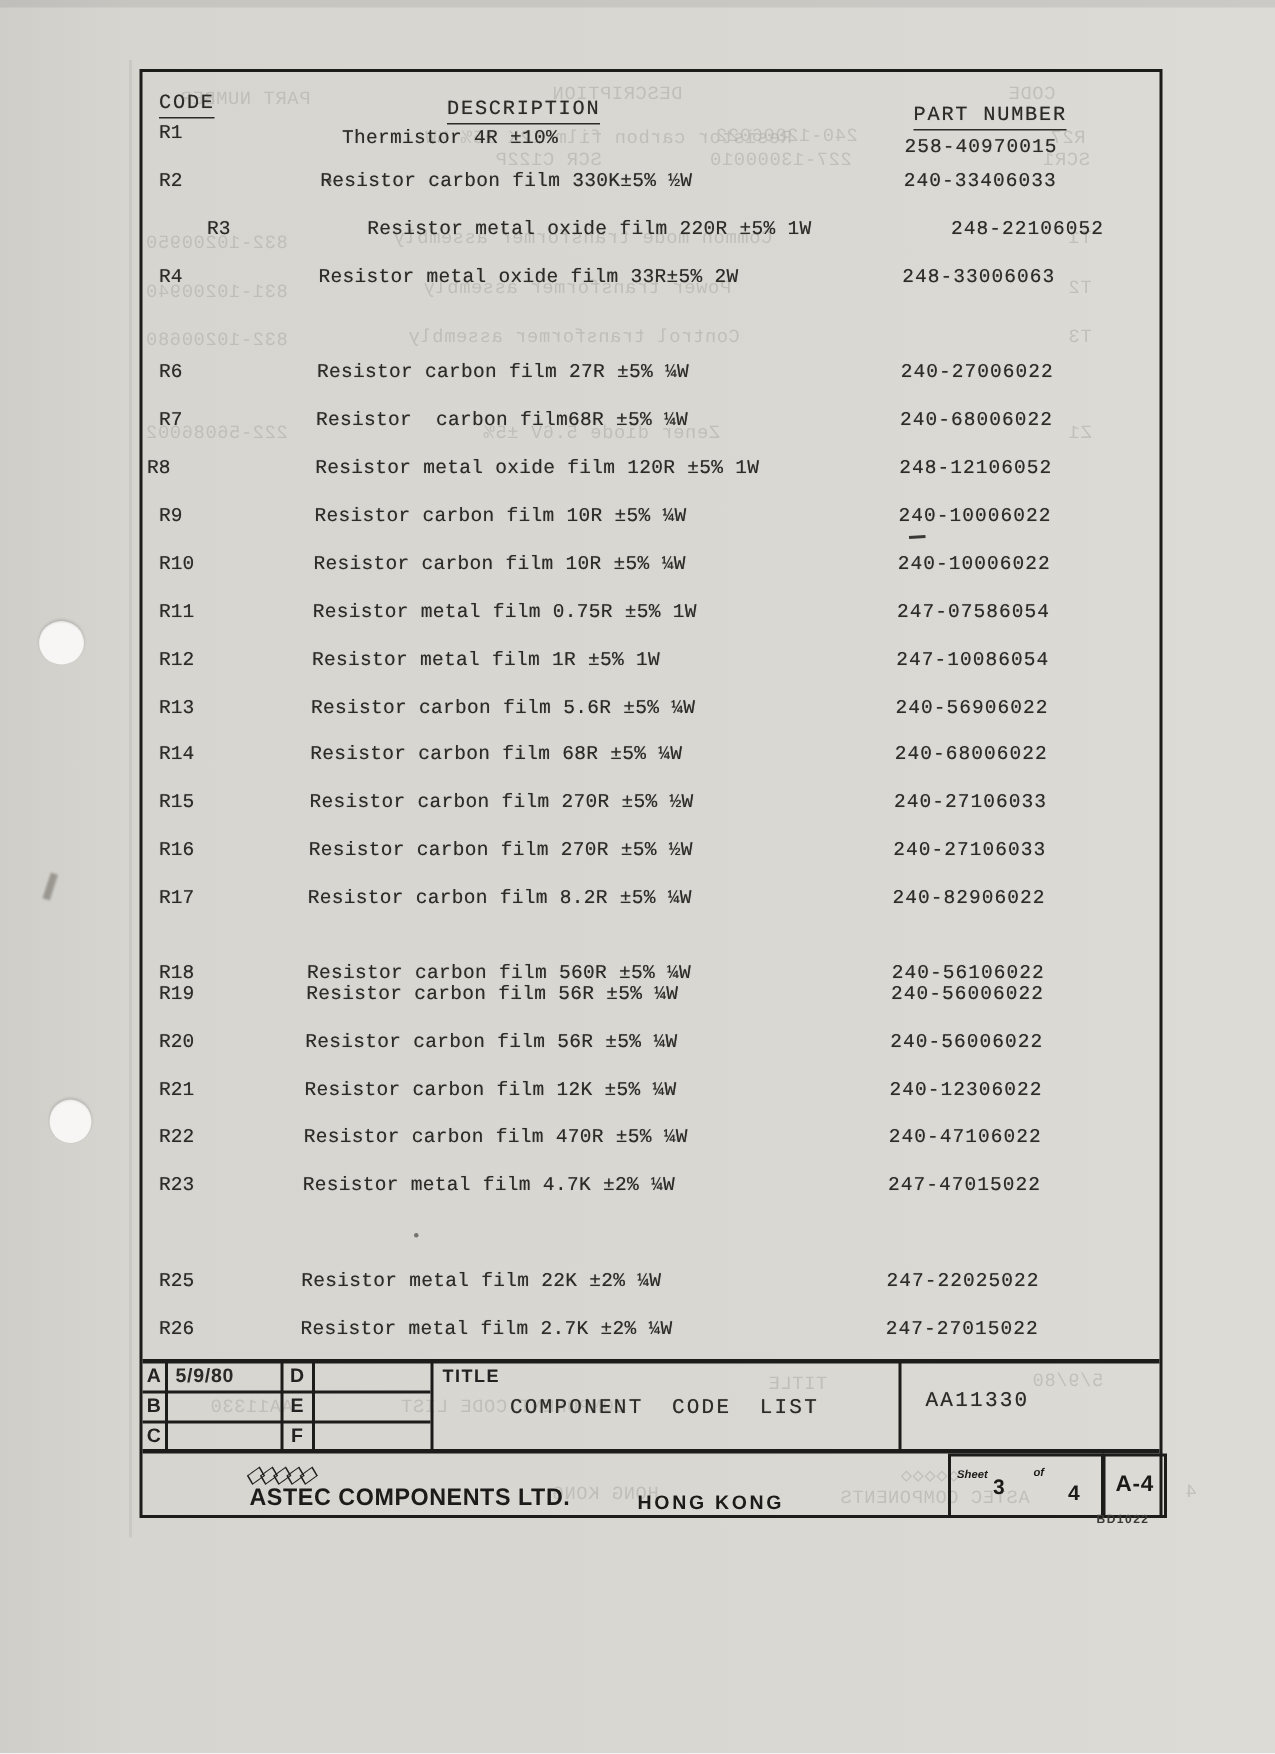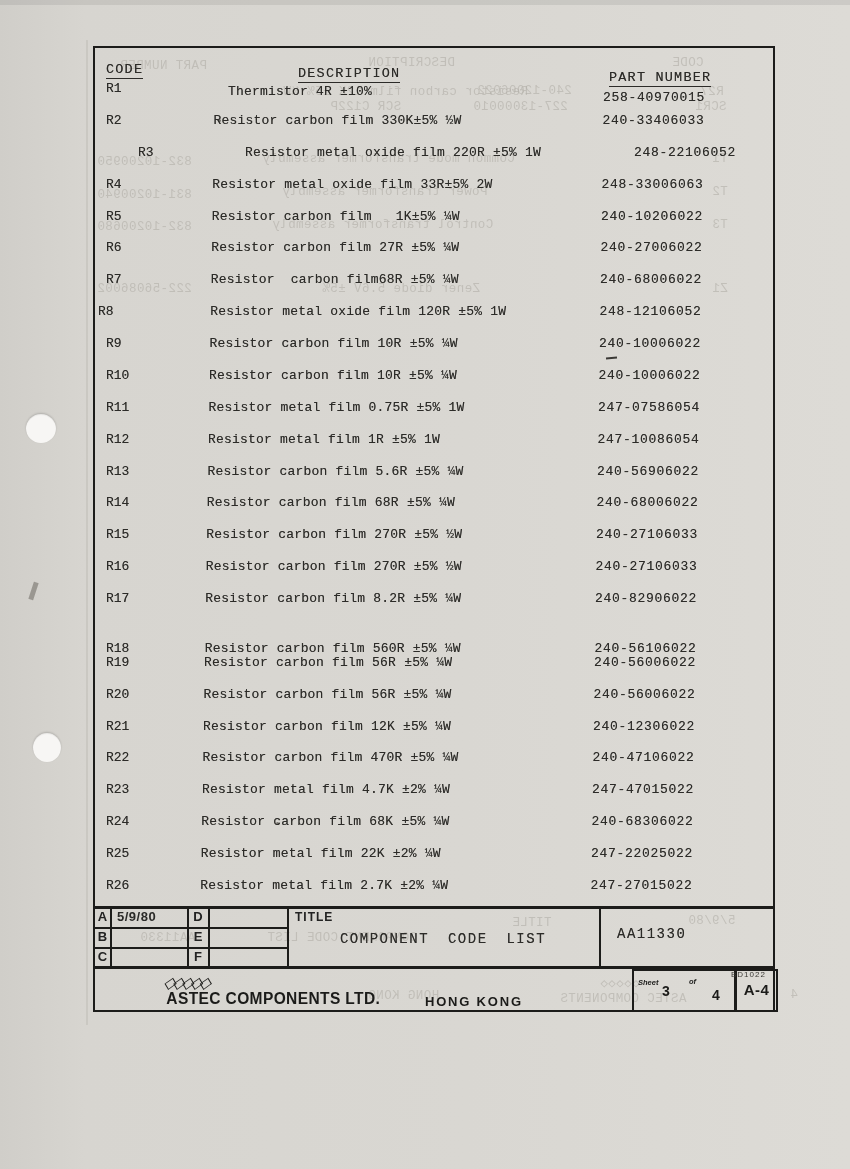--- a/index.html
+++ b/index.html
@@ -62,22 +62,22 @@
   .sheet-box{left:537px;top:921px;width:104px;height:43px;}
   .size-box{left:640px;top:921px;width:43px;height:43px;
       font-family:"Liberation Sans","DejaVu Sans",sans-serif;font-weight:700;
       font-size:15px;color:#1b1b19;text-align:center;line-height:38px;letter-spacing:.5px;}
   .sheet-lbl{position:absolute;left:4px;top:7px;font-family:"Liberation Sans",sans-serif;
       font-weight:700;font-size:7.5px;color:#1b1b19;font-style:italic;}
   .sheet-num{position:absolute;font-family:"Liberation Sans",sans-serif;font-weight:700;
       font-size:14px;color:#1b1b19;}
   .of-lbl{position:absolute;left:55px;top:6px;font-family:"Liberation Sans",sans-serif;
       font-weight:700;font-style:italic;font-size:7.5px;color:#1b1b19;}
-  .print-code{position:absolute;left:731px;top:970px;z-index:2;
-      font-family:"Liberation Sans",sans-serif;font-weight:400;font-size:8px;
+  .print-code{position:absolute;left:731px;top:1008px;z-index:2;
+      font-family:"Liberation Sans",sans-serif;font-weight:700;font-size:8px;
       letter-spacing:1px;color:#3a3935;}
   .tick{position:absolute;left:511px;top:309px;width:11px;height:2px;
       background:#3a3935;transform:rotate(-4deg);}
 </style>
 </head>
 <body>
 
 <div class="page">
   <div class="top-shade"></div>
   <div class="crease"></div>
@@ -140,25 +140,20 @@
         <div class="row" style="top: 96.76px; margin-left: 32px;">
           <span class="cell code" style="left: 11px;">R3</span>
           <span class="cell desc" style="left: 117.9px;">Resistor metal oxide film 220R ±5% 1W</span>
           <span class="cell part" style="left: 507px;">248-22106052</span>
         </div>
         <div class="row" style="top: 128.64px;">
           <span class="cell code" style="left: 11px;">R4</span>
           <span class="cell desc" style="left: 117.35px;">Resistor metal oxide film 33R±5% 2W</span>
           <span class="cell part" style="left: 506.5px;">248-33006063</span>
         </div>
-        <div class="row" style="top: 160.52px;">
-          <span class="cell code" style="left: 11px;">R5</span>
-          <span class="cell desc" style="left: 116.8px;">Resistor carbon film   1K±5% ¼W</span>
-          <span class="cell part" style="left: 506px;">240-10206022</span>
-        </div>
         <div class="row" style="top: 192.4px;">
           <span class="cell code" style="left: 11px;">R6</span>
           <span class="cell desc" style="left: 116.25px;">Resistor carbon film 27R ±5% ¼W</span>
           <span class="cell part" style="left: 505.5px;">240-27006022</span>
         </div>
         <div class="row" style="top: 224.28px;">
           <span class="cell code" style="left: 11px;">R7</span>
           <span class="cell desc" style="left: 115.7px;">Resistor  carbon film68R ±5% ¼W</span>
           <span class="cell part" style="left: 505px;">240-68006022</span>
         </div>
@@ -234,25 +229,20 @@
         </div>
         <div class="row" style="top: 702.48px;">
           <span class="cell code" style="left: 11px;">R22</span>
           <span class="cell desc" style="left: 107.45px;">Resistor carbon film 470R ±5% ¼W</span>
           <span class="cell part" style="left: 497.5px;">240-47106022</span>
         </div>
         <div class="row" style="top: 734.36px;">
           <span class="cell code" style="left: 11px;">R23</span>
           <span class="cell desc" style="left: 106.9px;">Resistor metal film 4.7K ±2% ¼W</span>
           <span class="cell part" style="left: 497px;">247-47015022</span>
-        </div>
-        <div class="row" style="top: 766.24px;">
-          <span class="cell code" style="left: 11px;">R24</span>
-          <span class="cell desc" style="left: 106.35px;">Resistor carbon film 68K ±5% ¼W</span>
-          <span class="cell part" style="left: 496.5px;">240-68306022</span>
         </div>
         <div class="row" style="top: 798.12px;">
           <span class="cell code" style="left: 11px; font-family: Liberation Mono, monospace;">R25</span>
           <span class="cell desc" style="left: 105.8px;">Resistor metal film 22K ±2% ¼W</span>
           <span class="cell part" style="left: 496px;">247-22025022</span>
         </div>
         <div class="row" style="top: 830px;">
           <span class="cell code" style="left: 11px;">R26</span>
           <span class="cell desc" style="left: 105.25px;">Resistor metal film 2.7K ±2% ¼W</span>
           <span class="cell part" style="left: 495.5px;">247-27015022</span>

